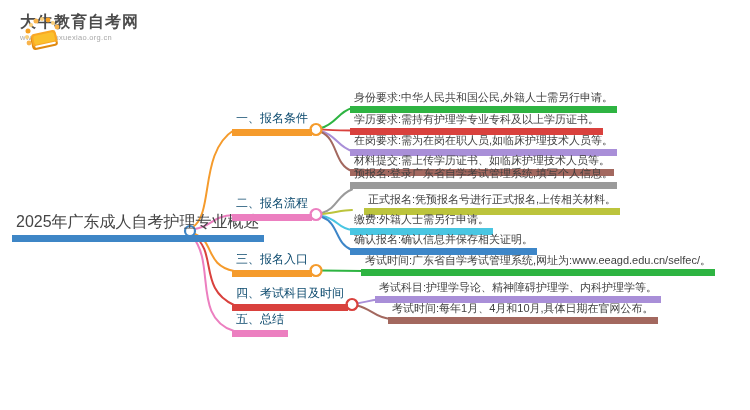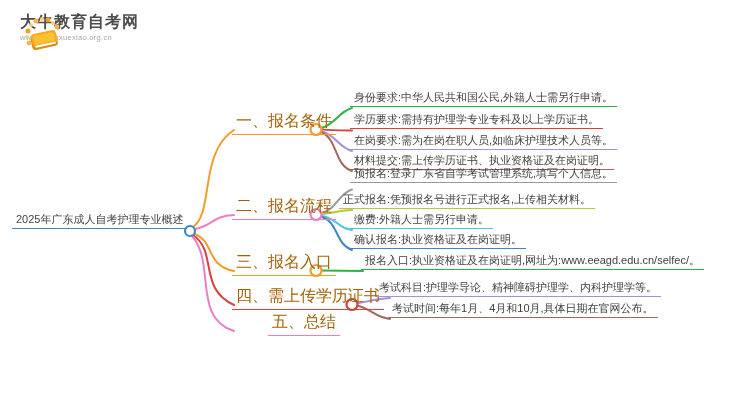--- a/index.html
+++ b/index.html
@@ -5,23 +5,23 @@
   html,body{margin:0;padding:0;background:#fff;}
   #stage{position:relative;width:750px;height:410px;background:#ffffff;overflow:hidden;
          font-family:"Liberation Sans","DejaVu Sans",sans-serif;}
   svg{position:absolute;left:0;top:0;}
   
   .logo{position:absolute;left:20px;top:12px;display:flex;align-items:center;gap:6px;}
   .logo-title{font-size:16px;font-weight:bold;color:#4c4c4c;letter-spacing:1px;line-height:1.3;}
   .logo-url{font-size:7.5px;color:#a8a8a8;letter-spacing:.3px;line-height:1.4;}
   
   .lbl{position:absolute;white-space:nowrap;color:#3f3f3f;font-size:11px;line-height:1.3;
-       padding:2px 4px;border-bottom:1px solid #4c1d95;}
-  .branch{font-size:16px;color:#a16207;}
-  .root{font-size:11px;color:#454545;}
+       padding:2px 4px;border-bottom:7px solid #4c1d95;}
+  .branch{font-size:12px;color:#0c4a6e;}
+  .root{font-size:16px;color:#454545;}
   
   .u-blue  {border-color:#3e86c6;}
   .u-orange{border-color:#f59b2c;}
   .u-pink  {border-color:#ec7fc0;}
   .u-red   {border-color:#d9413d;}
   .u-green {border-color:#2eb442;}
   .u-purple{border-color:#a98fd8;}
   .u-brown {border-color:#a3685f;}
   .u-gray  {border-color:#9a9a9a;}
   .u-olive {border-color:#bcc43c;}
@@ -95,31 +95,31 @@
       <div class="logo-title">大牛教育自考网</div>
       <div class="logo-url">www.daniuxuexiao.org.cn</div>
     </div>
   </div>
 
   <div class="lbl root u-blue" style="left:12px;top:210px;">2025年广东成人自考护理专业概述</div>
 
   <div class="lbl branch u-orange" style="left:232px;top:109px;">一、报名条件</div>
   <div class="lbl branch u-orange" style="left:232px;top:250px;">三、报名入口</div>
   <div class="lbl branch u-pink" style="left:232px;top:194px;">二、报名流程</div>
-  <div class="lbl branch u-red" style="left:232px;top:284px;">四、需上传学历证书</div>
-  <div class="lbl branch u-pink" style="left:232px;top:310px;margin-left:36px;">五、总结</div>
+  <div class="lbl branch u-red" style="left:232px;top:284px;">四、考试科目及时间</div>
+  <div class="lbl branch u-pink" style="left:232px;top:310px;">五、总结</div>
 
   <div class="lbl u-green" style="left:350px;top:88px;">身份要求:中华人民共和国公民,外籍人士需另行申请。</div>
   <div class="lbl u-purple" style="left:350px;top:131px;">在岗要求:需为在岗在职人员,如临床护理技术人员等。</div>
   <div class="lbl u-red" style="left:350px;top:110px;">学历要求:需持有护理学专业专科及以上学历证书。</div>
-  <div class="lbl u-brown" style="left:350px;top:151px;">材料提交:需上传学历证书、执业资格证及在岗证明。</div>
+  <div class="lbl u-brown" style="left:350px;top:151px;">材料提交:需上传学历证书、如临床护理技术人员等。</div>
 
   <div class="lbl u-gray" style="left:350px;top:164px;">预报名:登录广东省自学考试管理系统,填写个人信息。</div>
-  <div class="lbl u-olive" style="left:339px;top:190px;">正式报名:凭预报名号进行正式报名,上传相关材料。</div>
+  <div class="lbl u-olive" style="left:364px;top:190px;">正式报名:凭预报名号进行正式报名,上传相关材料。</div>
   <div class="lbl u-cyan" style="left:350px;top:210px;">缴费:外籍人士需另行申请。</div>
-  <div class="lbl u-dblue" style="left:350px;top:230px;">确认报名:执业资格证及在岗证明。</div>
+  <div class="lbl u-dblue" style="left:350px;top:230px;">确认报名:确认信息并保存相关证明。</div>
 
-  <div class="lbl u-green" style="left:361px;top:251px;">报名入口:执业资格证及在岗证明,网址为:www.eeagd.edu.cn/selfec/。</div>
+  <div class="lbl u-green" style="left:361px;top:251px;">考试时间:广东省自学考试管理系统,网址为:www.eeagd.edu.cn/selfec/。</div>
 
   <div class="lbl u-purple" style="left:375px;top:278px;">考试科目:护理学导论、精神障碍护理学、内科护理学等。</div>
   <div class="lbl u-brown" style="left:388px;top:299px;">考试时间:每年1月、4月和10月,具体日期在官网公布。</div>
 
 </div>
 
 </body></html>

